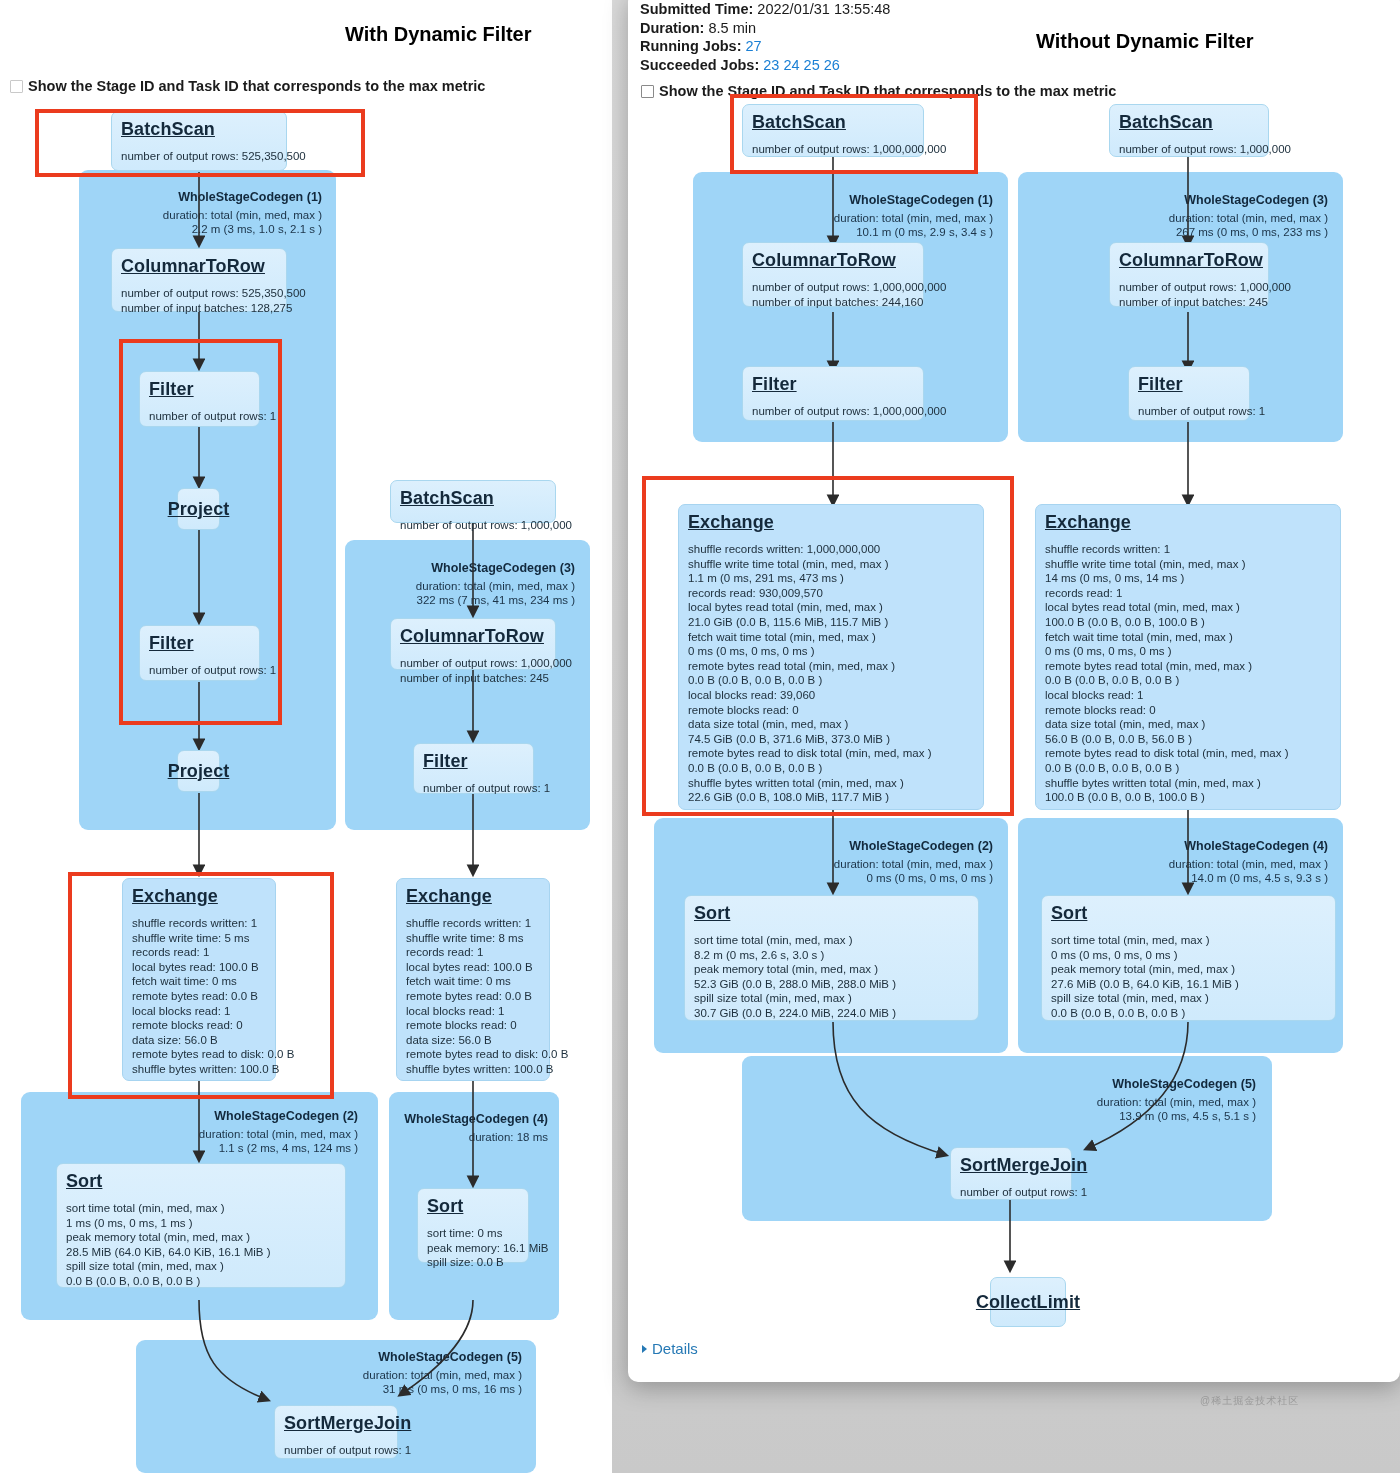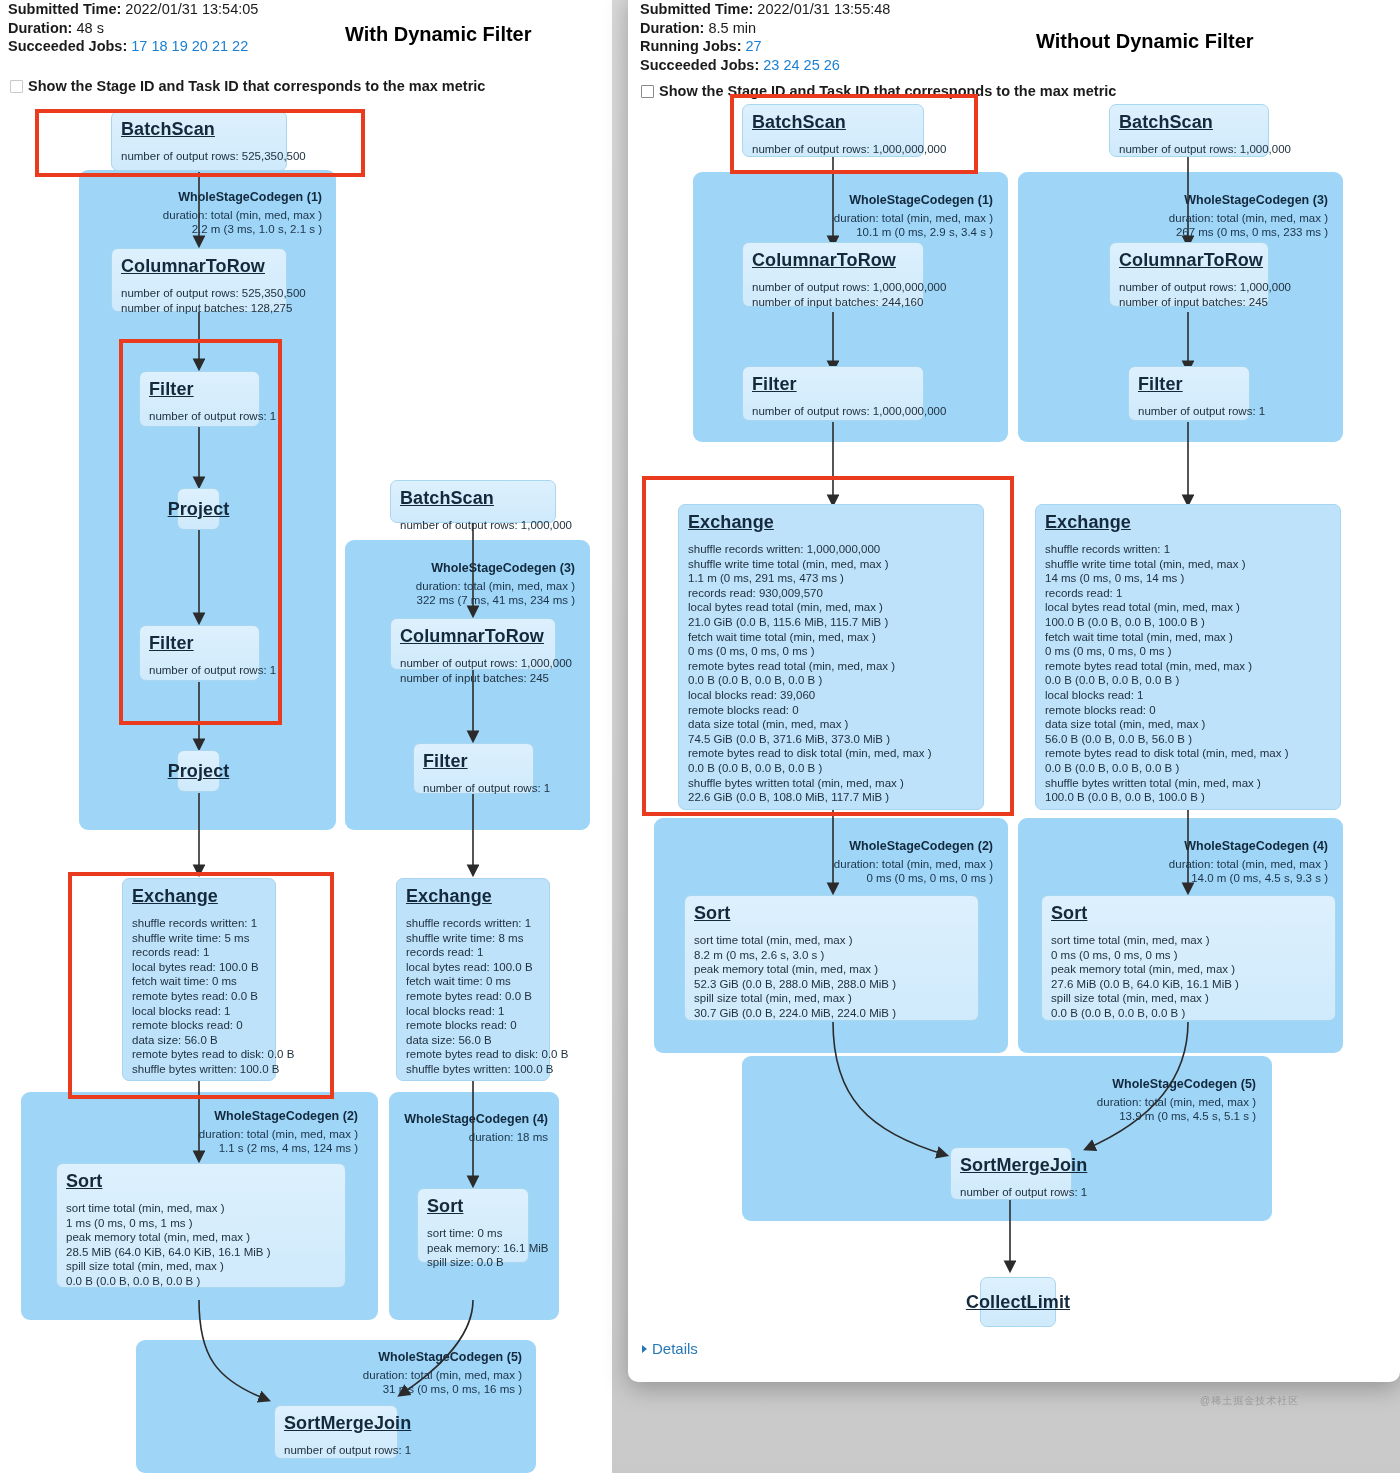--- a/index.html
+++ b/index.html
@@ -48,34 +48,20 @@
 
   .details{position:absolute;font-size:15px;color:#2679b5;display:flex;align-items:center;gap:5px;}
   .tri{width:0;height:0;border-left:5px solid #2679b5;border-top:4px solid transparent;border-bottom:4px solid transparent;}
   .watermark{position:absolute;font-size:10px;color:#9a9a9a;letter-spacing:1px;}
 </style>
 </head>
 <body>
 
 <div id="left-panel">
 
-  <div class="meta" style="left:8px;top:0px;">
-    <div>
-      <span class="k">Submitted Time:</span>
-      <span class="v">2022/01/31 13:54:05</span>
-    </div>
-    <div>
-      <span class="k">Duration:</span>
-      <span class="v">48 s</span>
-    </div>
-    <div>
-      <span class="k">Succeeded Jobs:</span>
-      <span class="joblink">17 18 19 20 21 22</span>
-    </div>
-  </div>
 
   <div class="bigtitle" style="left:345px;top:23px;">With Dynamic Filter</div>
 
   <div class="chkrow" style="left:10px;top:78px;">
     <span class="chkbox pale"></span>
     <span>Show the Stage ID and Task ID that corresponds to the max metric</span>
   </div>
 
   <div class="wsc" style="left:79px;top:170px;width:257px;height:660px;"></div>
   <div class="wsc-title" style="left:96px;top:190px;width:226px;">WholeStageCodegen (1)</div>
@@ -396,21 +382,21 @@
     <div class="m">27.6 MiB (0.0 B, 64.0 KiB, 16.1 MiB )</div>
     <div class="m">spill size total (min, med, max )</div>
     <div class="m">0.0 B (0.0 B, 0.0 B, 0.0 B )</div>
   </div>
 
   <div class="node" style="left:322px;top:1155px;width:122px;height:53px;">
     <h4>SortMergeJoin</h4>
     <div class="m">number of output rows: 1</div>
   </div>
 
-  <div class="node tiny" style="left:352px;top:1285px;width:76px;height:50px;display:flex;align-items:center;justify-content:center;">
+  <div class="node tiny" style="left:362px;top:1285px;width:76px;height:50px;display:flex;align-items:center;justify-content:center;">
     <h4>CollectLimit</h4>
   </div>
 
   <div class="details" style="left:14px;top:1348px;">
     <span class="tri"></span>
     <span>Details</span>
   </div>
 
   <div class="hl" style="left:102px;top:102px;width:248px;height:80px;"></div>
   <div class="hl" style="left:14px;top:484px;width:372px;height:340px;"></div>

